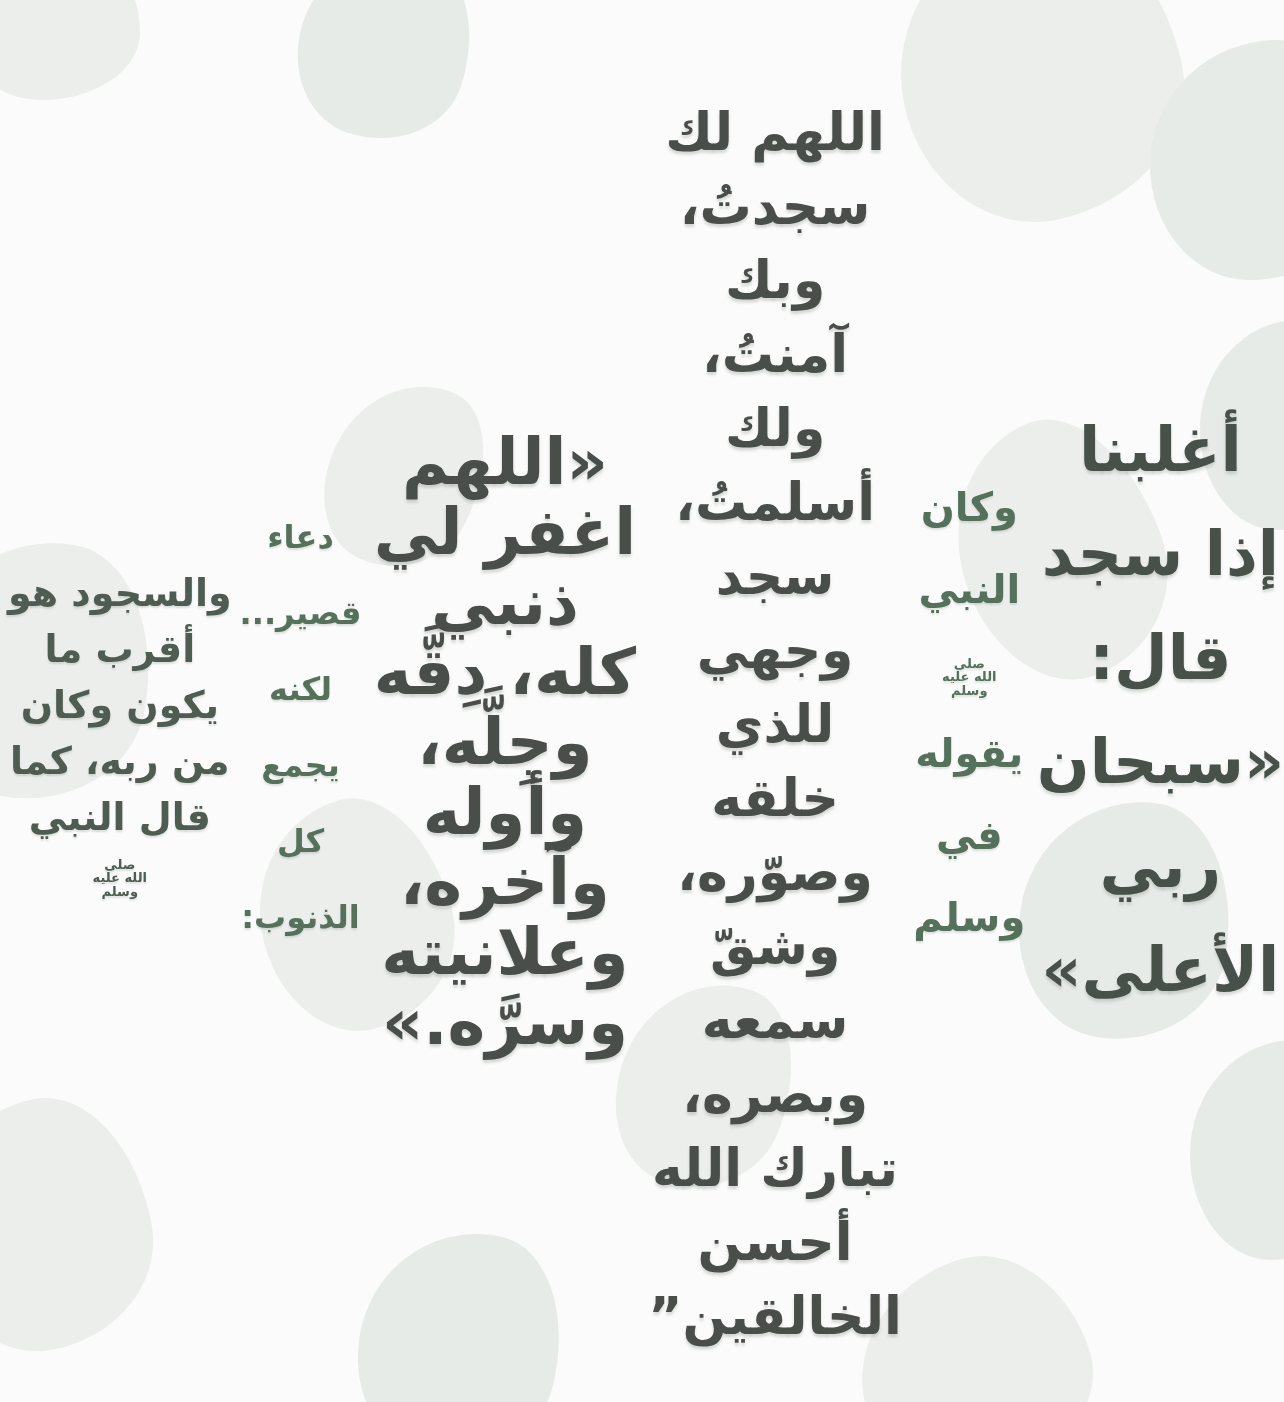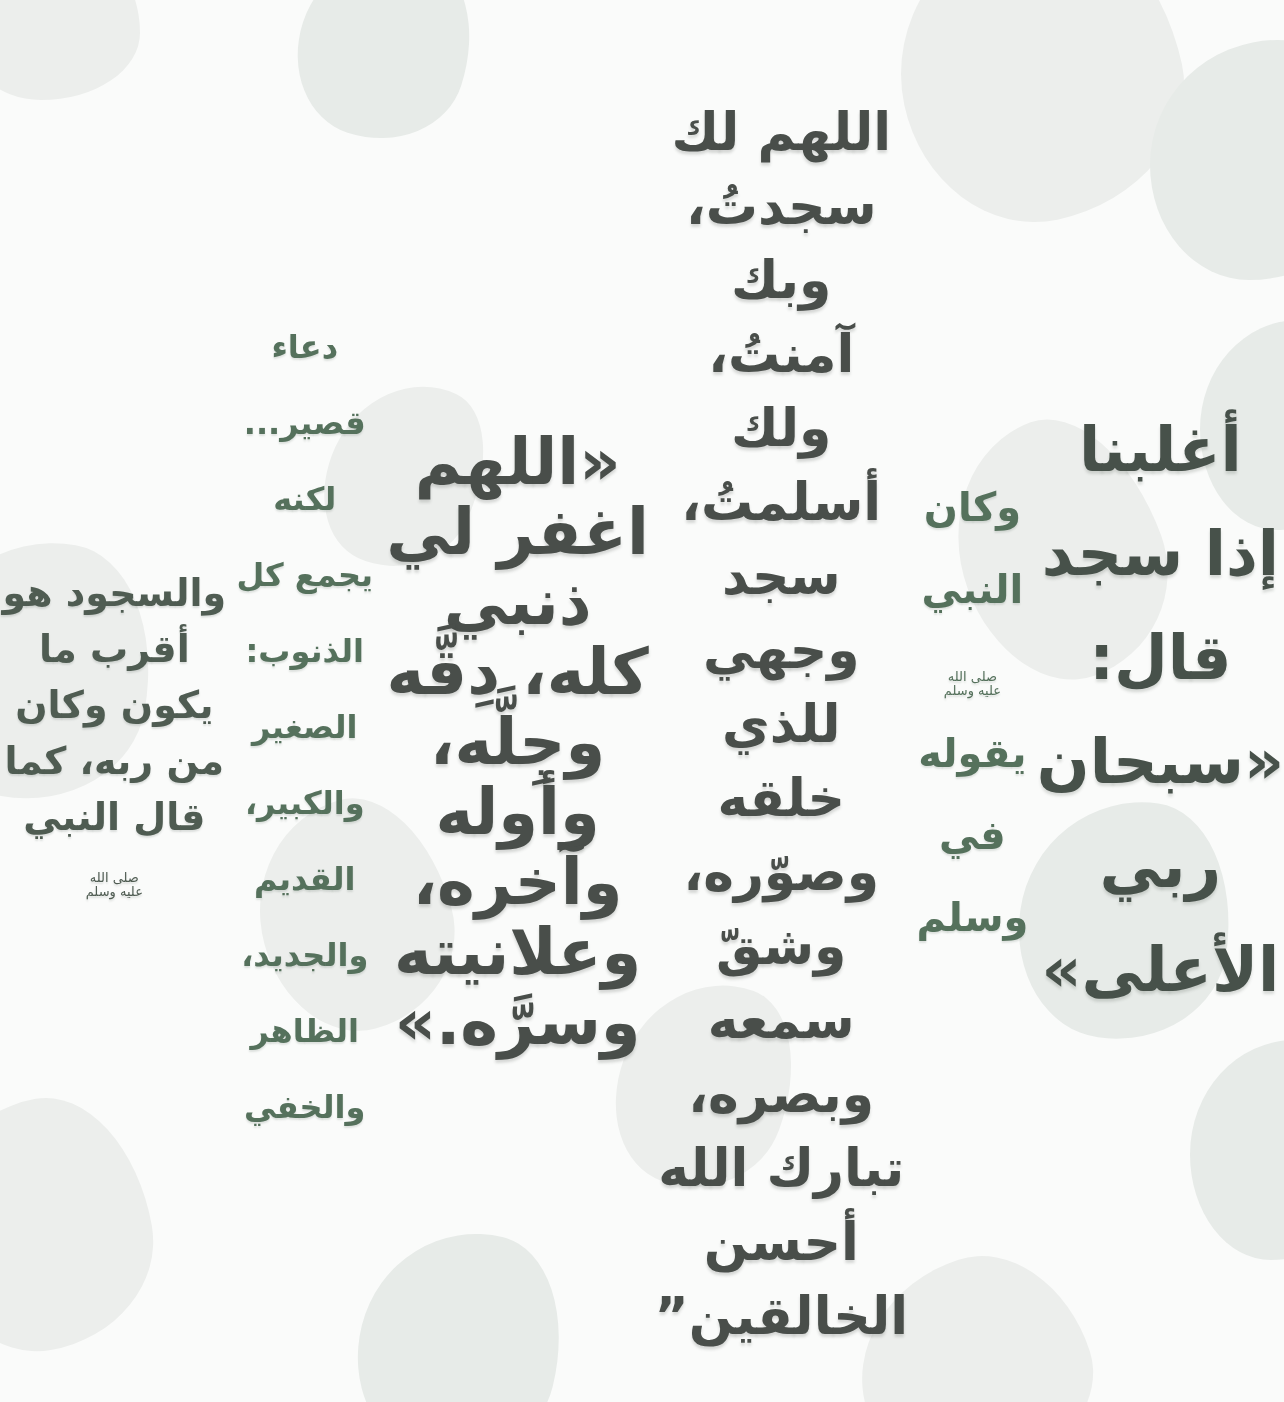--- a/index.html
+++ b/index.html
@@ -81,21 +81,21 @@
     font-size: 38px;
     font-weight: 700;
     line-height: 56px;
     color: #4f5c52;
     text-shadow: 0 2px 2px rgba(55,70,58,0.15);
   }
   .saw {
     display: inline-block;
     width: 58px;
     font-size: 13px;
-    font-weight: 400;
+    font-weight: 700;
     line-height: 1.05;
     text-align: center;
     vertical-align: -10px;
     margin: 0 6px;
   }
 </style>
 </head>
 <body>
 
 <div class="bg">
@@ -137,21 +137,20 @@
     <div>وبصره، تبارك الله أحسن الخالقين”</div>
   </div>
 
   <div class="dua2">
     <div>«اللهم اغفر لي ذنبي كله، دِقَّه وجِلَّه، وأوله</div>
     <div>وآخره، وعلانيته وسرَّه.»</div>
   </div>
 
   <div class="comment">
     <div>دعاء قصير... لكنه يجمع كل الذنوب:</div>
-    <div>الصغير والكبير، القديم والجديد، الظاهر والخفي</div>
   </div>
 
   <div class="footer-line">
     <span>والسجود هو أقرب ما يكون وكان من ربه، كما قال النبي</span>
     <span class="saw">صلى الله عليه وسلم</span>
   </div>
 
 </div>
 
 </body></html>

